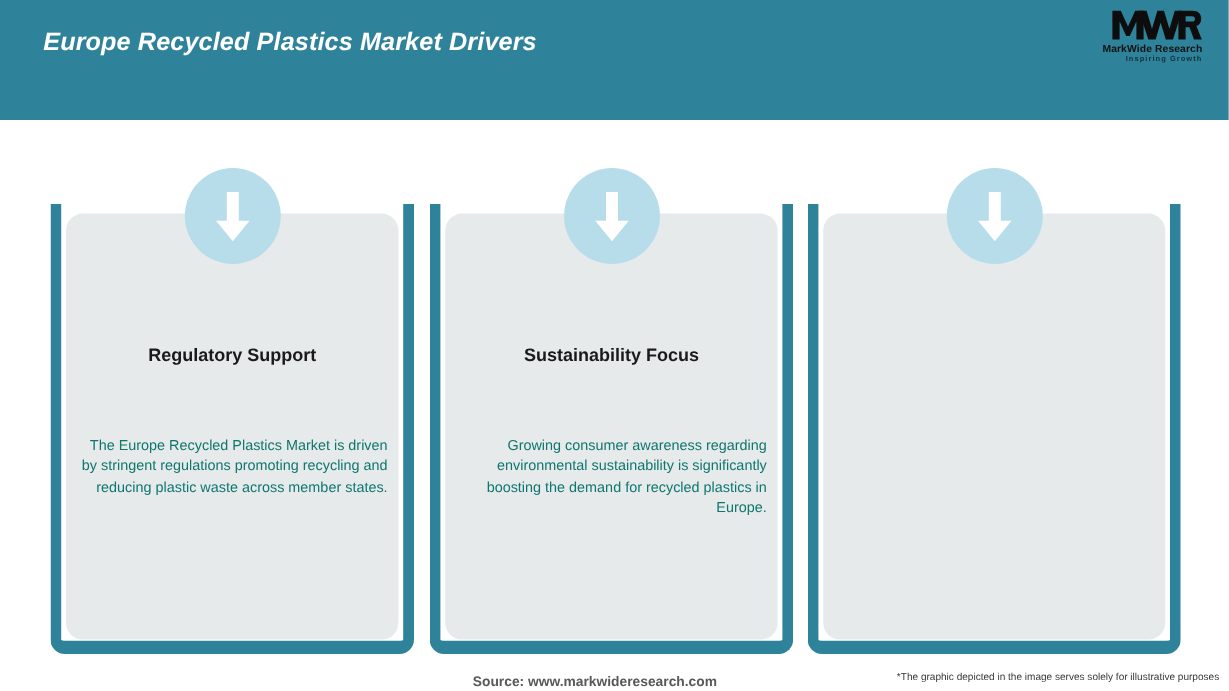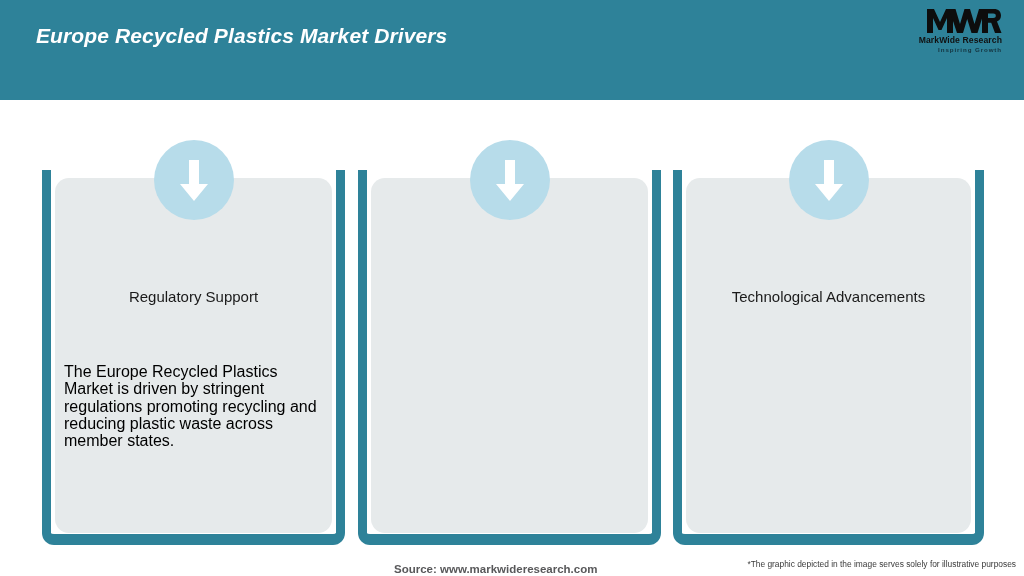--- a/index.html
+++ b/index.html
@@ -111,33 +111,33 @@
     justify-content: center;
     z-index: 3;
   }
   .card-title {
     position: absolute;
     left: 10px;
     right: 10px;
     top: 110px;
     text-align: center;
     font-size: 15px;
-    font-weight: normal;
+    font-weight: bold;
     color: #1a1a1a;
     line-height: 1.2;
   }
   .card-body {
     position: absolute;
     left: 9px;
     right: 9px;
     top: 185px;
-    font-size: 16px;
-    color: #000000;
+    font-size: 12px;
+    color: #0f766e;
     line-height: 17.3px;
-    text-align: left;
+    text-align: right;
   }
 
   
   #footer-source {
     position: absolute;
     left: 394px;
     top: 563px;
     font-size: 11.5px;
     font-weight: bold;
     color: #58585a;
@@ -185,32 +185,33 @@
   <div class="icon-circle">
     <svg width="34" height="48" viewBox="0 0 34 48" xmlns="http://www.w3.org/2000/svg" aria-hidden="true">
       <path d="M12 4 L22 4 L22 28 L31 28 L17 45 L3 28 L12 28 Z" fill="#FFFFFF"></path>
     </svg>
   </div>
 </div>
 
 <div class="card-unit" style="left:358px; width:303px;">
   <div class="bracket"></div>
   <div class="card">
+    <div class="card-title">Sustainability Focus</div>
+    <div class="card-body">Growing consumer awareness regarding environmental sustainability is significantly boosting the demand for recycled plastics in Europe.</div>
   </div>
   <div class="icon-circle">
     <svg width="34" height="48" viewBox="0 0 34 48" xmlns="http://www.w3.org/2000/svg" aria-hidden="true">
       <path d="M12 4 L22 4 L22 28 L31 28 L17 45 L3 28 L12 28 Z" fill="#FFFFFF"></path>
     </svg>
   </div>
 </div>
 
 <div class="card-unit" style="left:673px; width:311px;">
   <div class="bracket"></div>
   <div class="card">
-    <div class="card-title">Technological Advancements</div>
   </div>
   <div class="icon-circle">
     <svg width="34" height="48" viewBox="0 0 34 48" xmlns="http://www.w3.org/2000/svg" aria-hidden="true">
       <path d="M12 4 L22 4 L22 28 L31 28 L17 45 L3 28 L12 28 Z" fill="#FFFFFF"></path>
     </svg>
   </div>
 </div>
 
 <div id="footer-source">Source: www.markwideresearch.com</div>
 <div id="footer-disclaimer">*The graphic depicted in the image serves solely for illustrative purposes</div>

